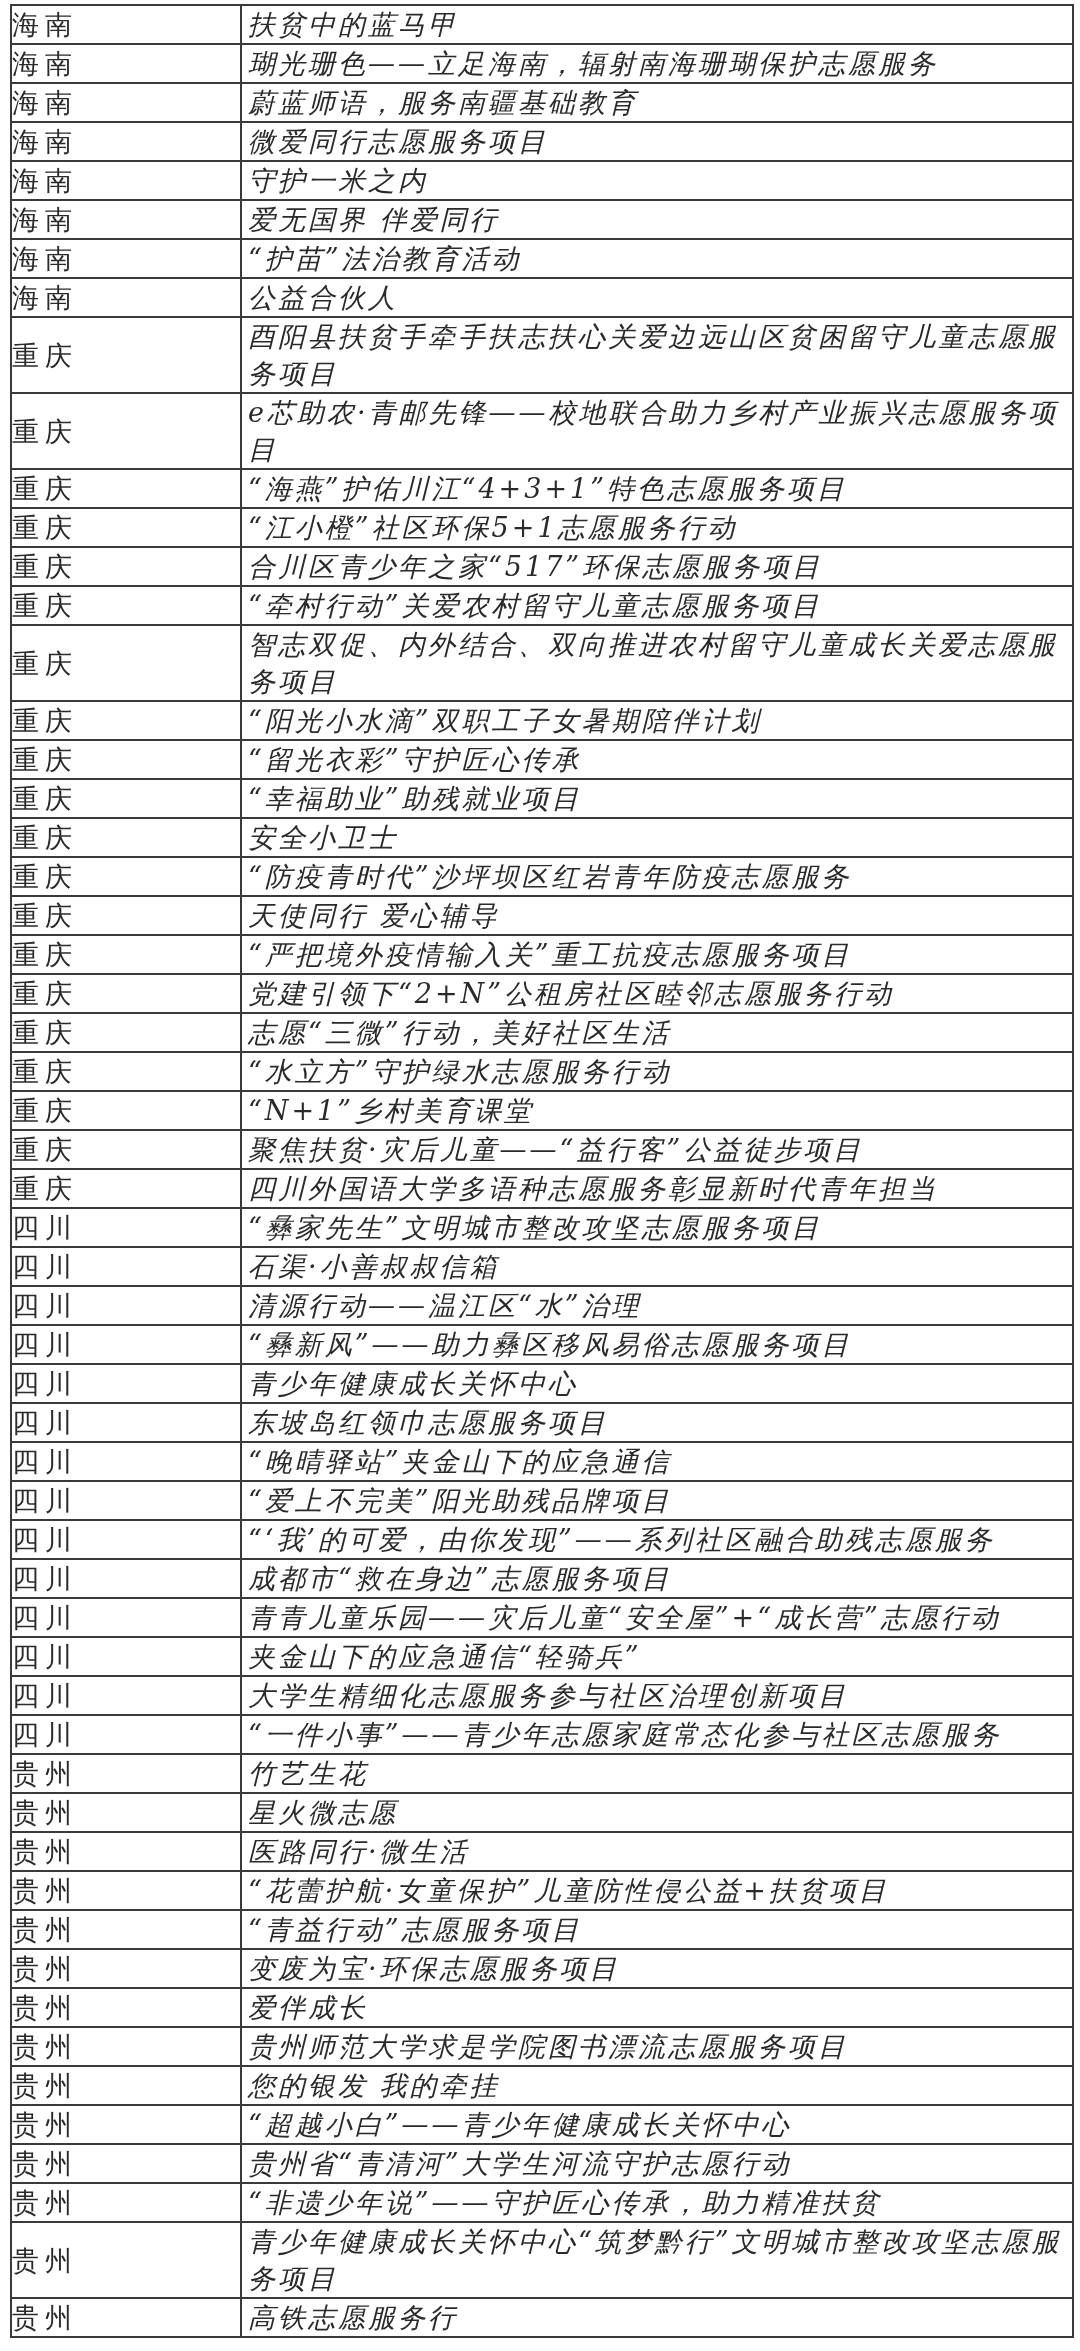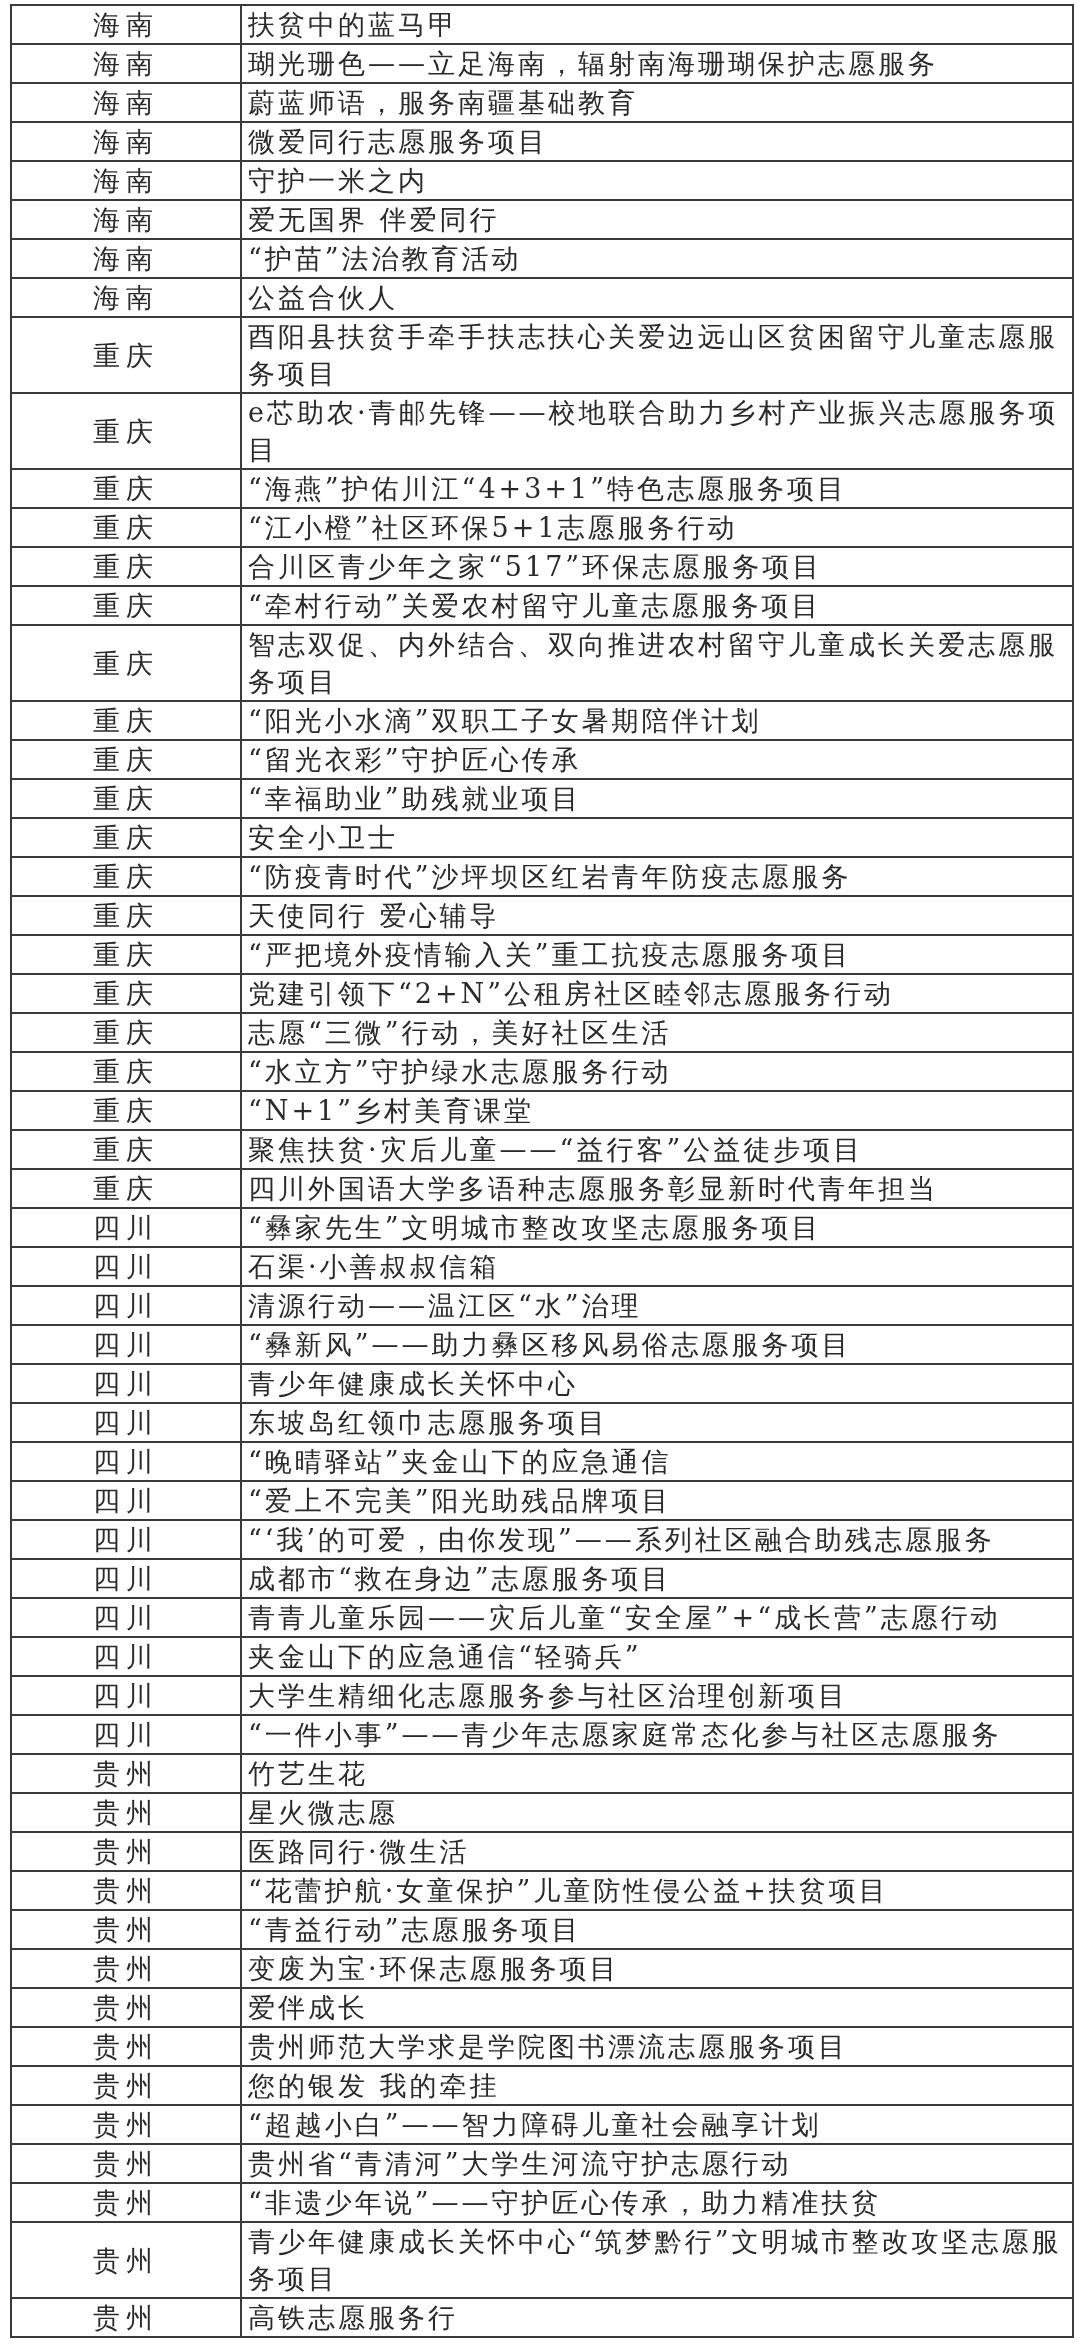--- a/index.html
+++ b/index.html
@@ -11,22 +11,22 @@
       width: 1062px; border-collapse: collapse; table-layout: fixed;
     }
     table.projects td {
       border: 2px solid #3a3a3a;
       border-top-width: 2px; border-bottom-width: 2px;
       padding: 0; vertical-align: middle;
       font-size: 27px; line-height: 37px;
     }
     table.projects col.c-prov { width: 230px; }
     table.projects col.c-name { width: 832px; }
-    td.prov { text-align: center; letter-spacing: 6px; padding-left: 6px; }
-    td.name { padding-left: 6px !important; padding-right: 4px !important; letter-spacing: 3px; word-break: break-all; }
+    td.prov { text-align: left; letter-spacing: 6px; padding-left: 6px; }
+    td.name { padding-left: 6px !important; padding-right: 4px !important; letter-spacing: 3px; word-break: break-all; font-style: italic; }
     tr.single td { height: 35px; }
     tr.double td { height: 74px; }
     tr.partial td { height: 0; border-top: none; }
   </style>
 </head>
 <body>
 
 <div class="page">
   <table class="projects">
     <colgroup>
@@ -237,21 +237,21 @@
         <tr class="single">
     <td class="prov">贵州</td>
     <td class="name">贵州师范大学求是学院图书漂流志愿服务项目</td>
   </tr>
         <tr class="single">
     <td class="prov">贵州</td>
     <td class="name">您的银发 我的牵挂</td>
   </tr>
         <tr class="single">
     <td class="prov">贵州</td>
-    <td class="name">“超越小白”——智力障碍儿童社会融享计划</td>
+    <td class="name">“超越小白”——青少年健康成长关怀中心</td>
   </tr>
         <tr class="single">
     <td class="prov">贵州</td>
     <td class="name">贵州省“青清河”大学生河流守护志愿行动</td>
   </tr>
         <tr class="single">
     <td class="prov">贵州</td>
     <td class="name">“非遗少年说”——守护匠心传承，助力精准扶贫</td>
   </tr>
         <tr class="double">

